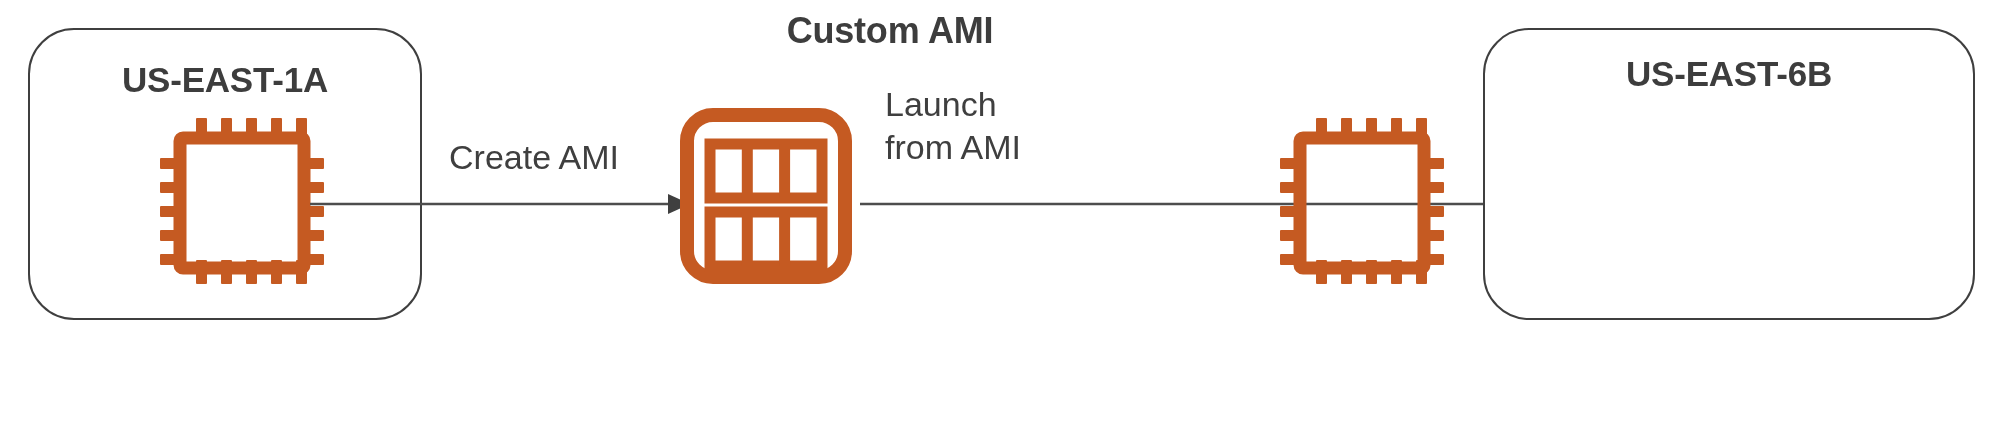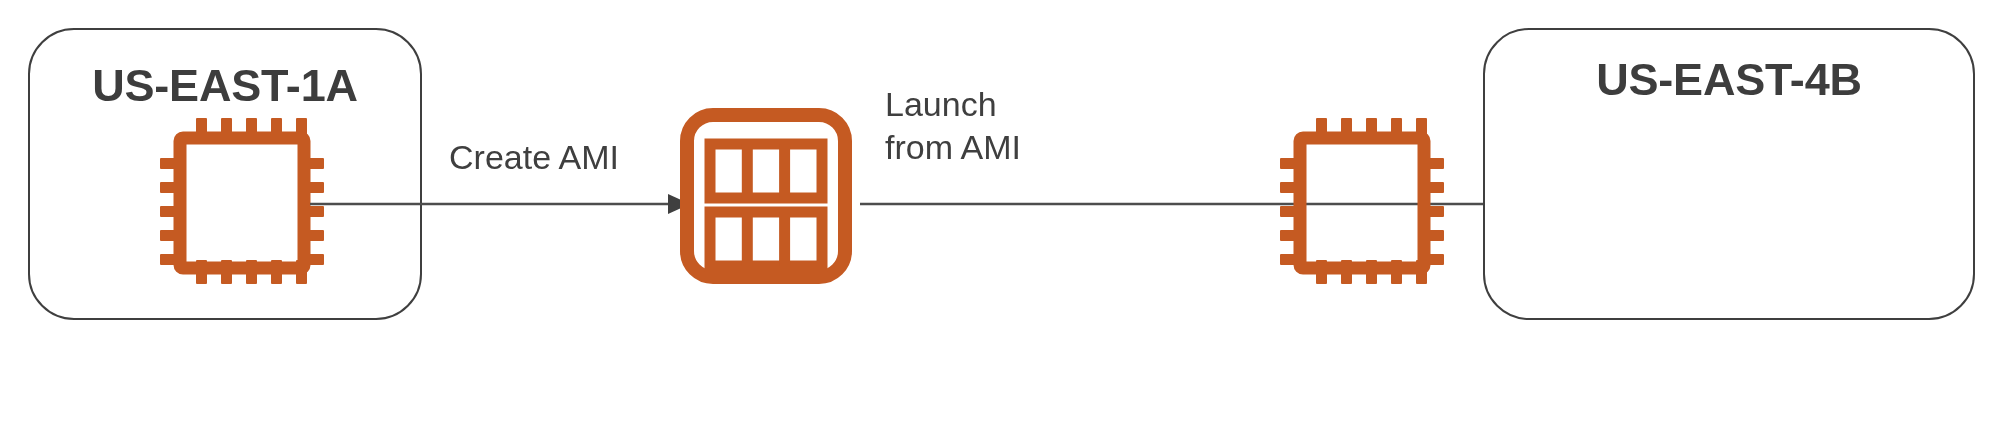--- a/index.html
+++ b/index.html
@@ -28,21 +28,21 @@
     background: #ffffff;
   }
   #az-box-left  { left: 28px;   top: 28px; width: 394px; height: 292px; }
   #az-box-right { left: 1483px; top: 28px; width: 492px; height: 292px; }
 
   
   .heading {
     position: absolute;
     font-weight: bold;
     color: #3d3d3d;
-    font-size: 45px;
+    font-size: 35px;
     letter-spacing: -0.2px;
     white-space: nowrap;
     text-align: center;
     line-height: 1.05;
   }
   #label-az-left  { left: 28px;   top: 62px;  width: 394px; }
   #label-az-right { left: 1483px; top: 56px;  width: 492px; }
   #label-custom-ami {
     left: 640px; top: 12px; width: 500px;
     font-size: 36px;
@@ -113,20 +113,21 @@
     </g>
   </svg>
 
   <div class="edge-label" id="label-create-ami">Create AMI</div>
 
   <svg class="connector" id="arrow-create" viewBox="0 0 380 36" aria-hidden="true">
     <line x1="0" y1="18" x2="358" y2="18" stroke="#4d4d4d" stroke-width="2.4"></line>
     <polygon points="358,8 380,18 358,28" fill="#3f3f3f"></polygon>
   </svg>
 
+  <div class="heading" id="label-custom-ami">Custom AMI</div>
 
   <svg id="ami-icon" viewBox="0 0 172 176" aria-hidden="true">
     <g fill="none" stroke="#c55a22">
 
       <rect x="7" y="7" width="158" height="162" rx="26" ry="26" stroke-width="14"></rect>
 
       <rect x="30" y="36" width="112" height="54" stroke-width="11"></rect>
 
       <line x1="67.3" y1="36" x2="67.3" y2="90" stroke-width="11"></line>
       <line x1="104.6" y1="36" x2="104.6" y2="90" stroke-width="11"></line>
@@ -141,21 +142,21 @@
   <div class="edge-label" id="label-launch-ami">Launch
 from AMI</div>
 
   <svg class="connector" id="arrow-launch" viewBox="0 0 790 36" aria-hidden="true">
     <line x1="0" y1="18" x2="768" y2="18" stroke="#4d4d4d" stroke-width="2.4"></line>
     <polygon points="768,8 790,18 768,28" fill="#3f3f3f"></polygon>
   </svg>
 
   <div class="az-box" id="az-box-right"></div>
 
-  <div class="heading" id="label-az-right">US-EAST-4B</div>
+  <div class="heading" id="label-az-right">US-EAST-6B</div>
 
   <svg class="cpu-icon" id="cpu-icon-right" viewBox="0 0 164 166" aria-hidden="true">
     <g fill="#c55a22">
       <rect x="36" y="0" width="11" height="24" rx="1"></rect>
       <rect x="61" y="0" width="11" height="24" rx="1"></rect>
       <rect x="86" y="0" width="11" height="24" rx="1"></rect>
       <rect x="111" y="0" width="11" height="24" rx="1"></rect>
       <rect x="136" y="0" width="11" height="24" rx="1"></rect>
       <rect x="36" y="142" width="11" height="24" rx="1"></rect>
       <rect x="61" y="142" width="11" height="24" rx="1"></rect>

